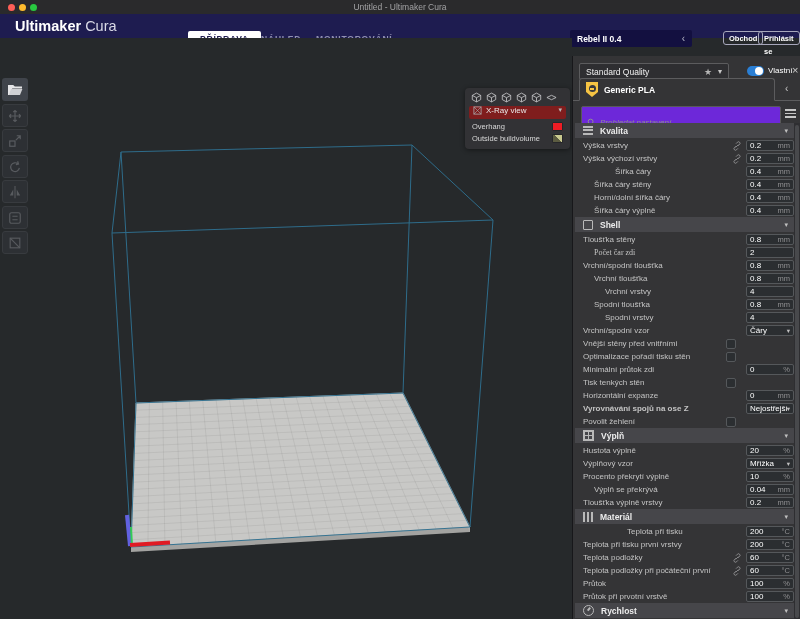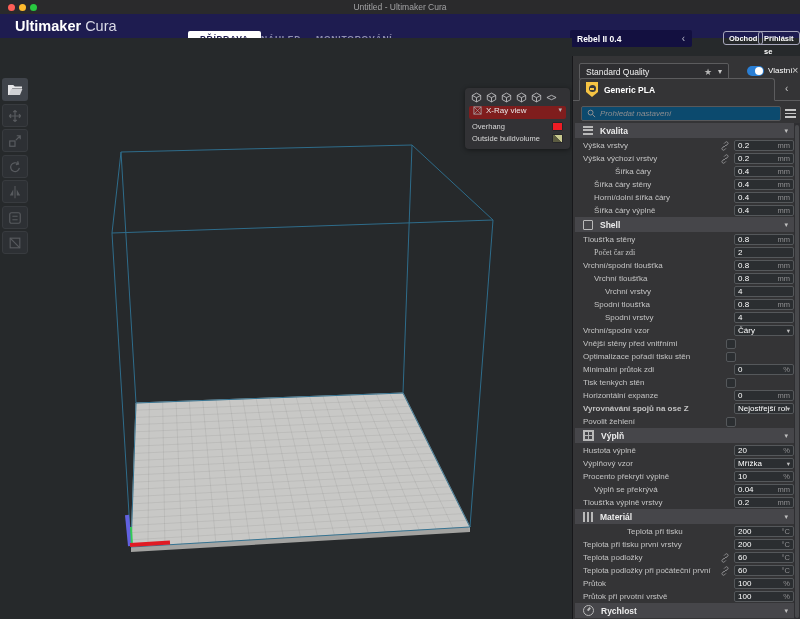--- a/index.html
+++ b/index.html
@@ -65,21 +65,21 @@
   .mat-tab{position:absolute;left:6px;top:22px;width:196px;height:23px;background:#343436;
        border:1px solid #5c5c5e;border-bottom:1px solid #343436;border-radius:3px 3px 0 0;
        display:flex;align-items:center;gap:6px;padding:0 6px;box-sizing:border-box;z-index:2;}
   .mat-line{position:absolute;left:0;top:44px;width:228px;height:1px;background:#5c5c5e;z-index:1;}
   .mat-ico{width:12px;height:15px;background:#f6c443;position:relative;
        clip-path:polygon(0 0,100% 0,100% 66%,50% 100%,0 66%);}
   .mat-ico .c{position:absolute;left:2.5px;top:3px;width:7px;height:7px;border-radius:50%;background:#3a3a3c;}
   .mat-ico .b{position:absolute;left:4px;top:6px;width:4px;height:1.6px;background:#f6c443;}
   .mat-tab .txt{font-size:8.5px;font-weight:700;color:#fff;}
   .mat-collapse{position:absolute;left:212px;top:27px;font-size:10px;color:#c9c9c9;z-index:2;}
-  .searchbox{position:absolute;left:8px;top:50px;width:200px;height:15px;background:#0c4a6e;
+  .searchbox{position:absolute;left:8px;top:50px;width:200px;height:32px;background:#6d28d9;
        border:1px solid #58585a;border-radius:2px;display:flex;align-items:center;gap:4px;
        padding:0 5px;box-sizing:border-box;}
   .searchbox input{flex:1;background:transparent;border:none;outline:none;font-family:"Liberation Sans",sans-serif;
        font-size:8px;font-style:italic;color:#cfcfcf;padding:0;}
   .searchbox input::placeholder{color:#8e8e90;font-style:italic;}
   .hamburger{position:absolute;left:212px;top:53px;width:11px;height:9px;display:flex;
        flex-direction:column;justify-content:space-between;}
   .hamburger i{display:block;height:1.6px;background:#c6c6c6;}
   
   .setlist{position:absolute;left:0;top:67px;width:222px;bottom:0;overflow:hidden;}
@@ -94,21 +94,21 @@
        background:linear-gradient(#b9b9b9 1px,transparent 1px),linear-gradient(90deg,#b9b9b9 1px,transparent 1px);
        background-size:4px 4px;}
   .sec-icon.material{width:10px;height:10px;
        background:linear-gradient(90deg,#b9b9b9 0 2px,transparent 2px 4px,#b9b9b9 4px 6px,transparent 6px 8px,#b9b9b9 8px 10px);}
   .sec-icon.speed{width:9px;height:9px;border:1.5px solid #b9b9b9;border-radius:50%;}
   .sec-icon.speed::after{content:"";position:absolute;left:4px;top:1px;width:1.5px;height:4px;
        background:#b9b9b9;transform:rotate(38deg);}
   .set-row{height:13px;display:flex;align-items:center;padding:0 1px 0 10px;}
   .set-label{flex:1;font-size:8px;color:#c4c4c4;white-space:nowrap;overflow:hidden;}
   .linkwrap{margin-right:4px;line-height:0;}
-  .fld{width:60px;height:11px;background:#2b2e31;border:1px solid #55585b;border-radius:2px;
+  .fld{width:48px;height:11px;background:#2b2e31;border:1px solid #55585b;border-radius:2px;
        display:flex;align-items:center;padding:0 3px;box-sizing:border-box;flex:0 0 auto;}
   .fld .val{flex:1;font-size:8px;color:#fff;white-space:nowrap;overflow:hidden;}
   .fld .unit{font-size:7.5px;color:#8f8f91;}
   .fld .ddchev{font-size:6.5px;color:#c0c0c0;}
   .fldslot{width:68px;flex:0 0 auto;display:flex;}
   .cbx{width:10px;height:10px;background:#2b2e31;border:1px solid #55585b;border-radius:2px;box-sizing:border-box;}
   .scrolltrack{position:absolute;right:0;top:67px;bottom:0;width:6px;background:#2e2e31;}
   .scrollthumb{position:absolute;right:1px;top:2px;width:4px;height:96%;background:#48494c;border-radius:2px;}
 </style>
 </head>

